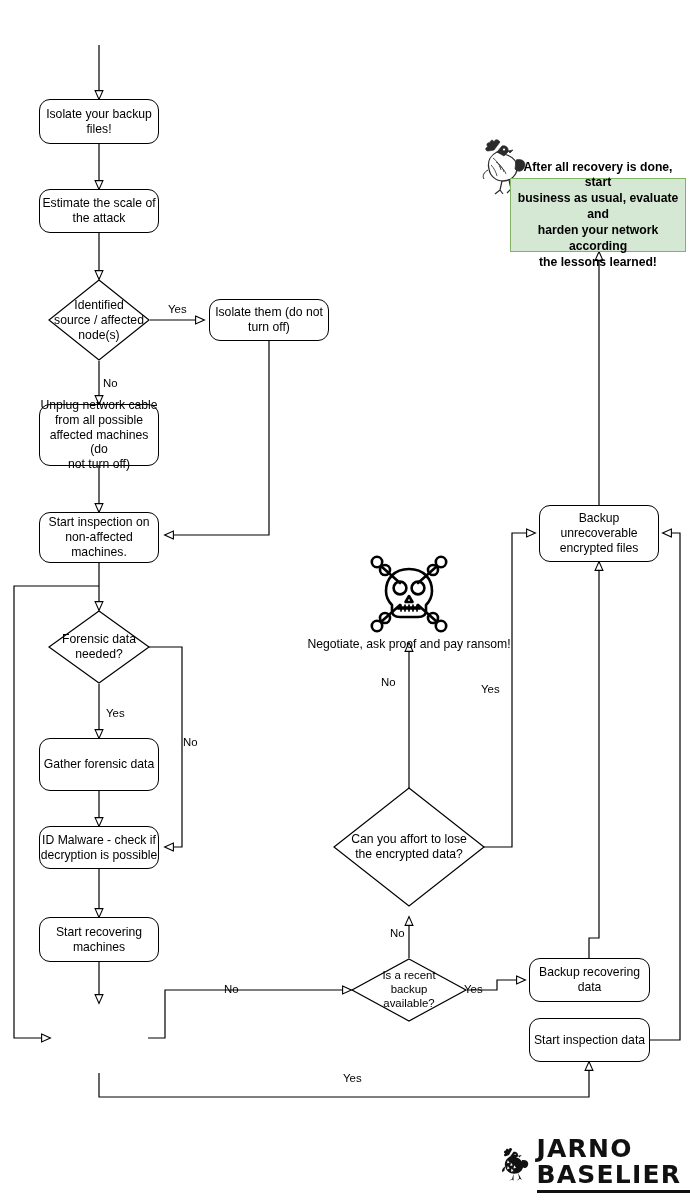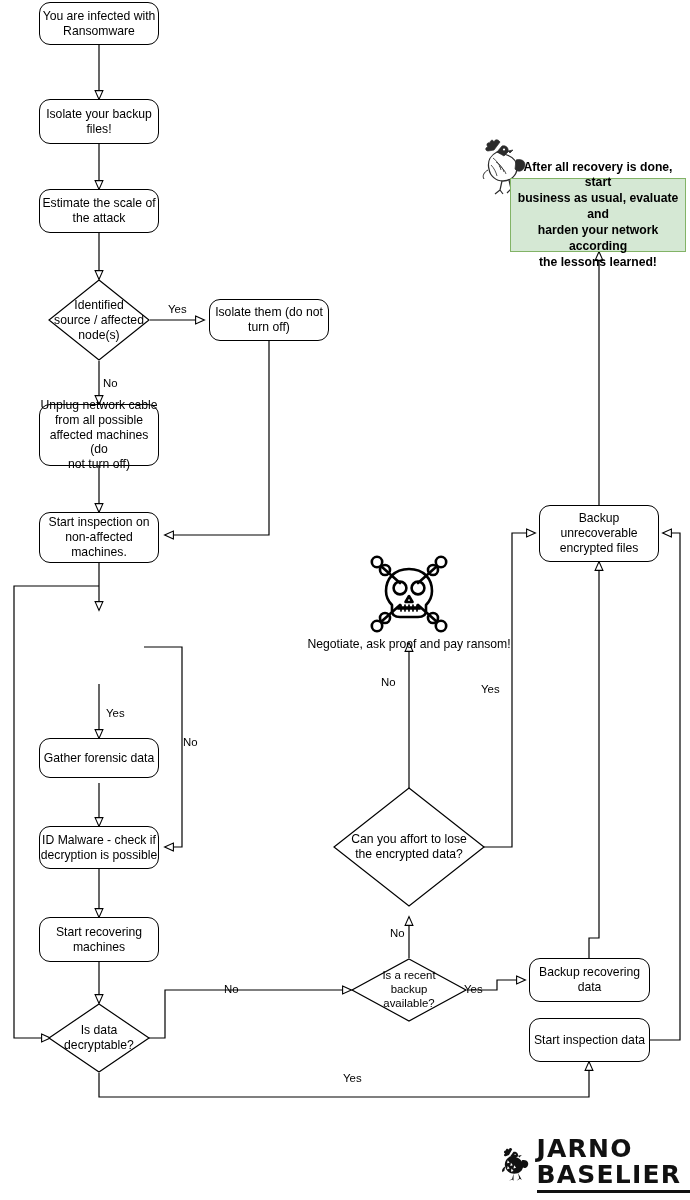--- a/index.html
+++ b/index.html
@@ -166,24 +166,20 @@
       <path d="M468,847 L512,847 L512,533 L535,533" marker-end="url(#ah)"></path>
 
       <path d="M589,958 L589,938 L599,938 L599,562" marker-end="url(#ah)"></path>
 
       <path d="M650,1040 L680,1040 L680,533 L663,533" marker-end="url(#ah)"></path>
 
       <path d="M599,505 L599,252" marker-end="url(#ah)"></path>
     </g>
   </svg>
 
-  <div class="node proc" style="left:39px; top:2px; width:120px; height:43px;">
-    <span>You are infected with
-Ransomware</span>
-  </div>
 
   <div class="node proc" style="left:39px; top:99px; width:120px; height:45px;">
     <span>Isolate your backup
 files!</span>
   </div>
 
   <div class="node proc" style="left:39px; top:189px; width:120px; height:44px;">
     <span>Estimate the scale of
 the attack</span>
   </div>
@@ -208,42 +204,42 @@
 affected machines (do
 not turn off)</span>
   </div>
 
   <div class="node proc" style="left:39px; top:512px; width:120px; height:51px;">
     <span style="width:128px;">Start inspection on
 non-affected
 machines.</span>
   </div>
 
-
-  <div class="node proc" style="left:39px; top:738px; width:120px; height:40px;text-align:center;">
+  <div class="dia-wrap" style="left:48px; top:610px; width:102px; height:74px;">
+    <svg width="102" height="74" viewBox="0 0 102 74">
+      <polygon points="51,1 101,37 51,73 1,37" fill="#ffffff" stroke="#000000" stroke-width="1.2"></polygon>
+    </svg>
+    <div class="dia-label" style="width:108px;">Forensic data
+needed?</div>
+  </div>
+
+  <div class="node proc" style="left:39px; top:738px; width:120px; height:53px;text-align:center;">
     <span>Gather forensic data</span>
   </div>
 
   <div class="node proc" style="left:39px; top:826px; width:120px; height:43px;">
     <span style="width:130px;">ID Malware - check if
 decryption is possible</span>
   </div>
 
   <div class="node proc" style="left:39px; top:917px; width:120px; height:45px;">
     <span>Start recovering
 machines</span>
   </div>
 
-  <div class="dia-wrap" style="left:48px; top:1003px; width:102px; height:70px;">
-    <svg width="102" height="70" viewBox="0 0 102 70">
-      <polygon points="51,1 101,35 51,69 1,35" fill="#ffffff" stroke="#000000" stroke-width="1.2"></polygon>
-    </svg>
-    <div class="dia-label" style="width:104px;">Is data
-decryptable?</div>
-  </div>
 
   <div class="dia-wrap" style="left:351px; top:958px; width:116px; height:64px;">
     <svg width="116" height="64" viewBox="0 0 116 64">
       <polygon points="58,1 115,32 58,63 1,32" fill="#ffffff" stroke="#000000" stroke-width="1.2"></polygon>
     </svg>
     <div class="dia-label" style="width:80px; font-size:11.4px;">Is a recent
 backup
 available?</div>
   </div>
 

